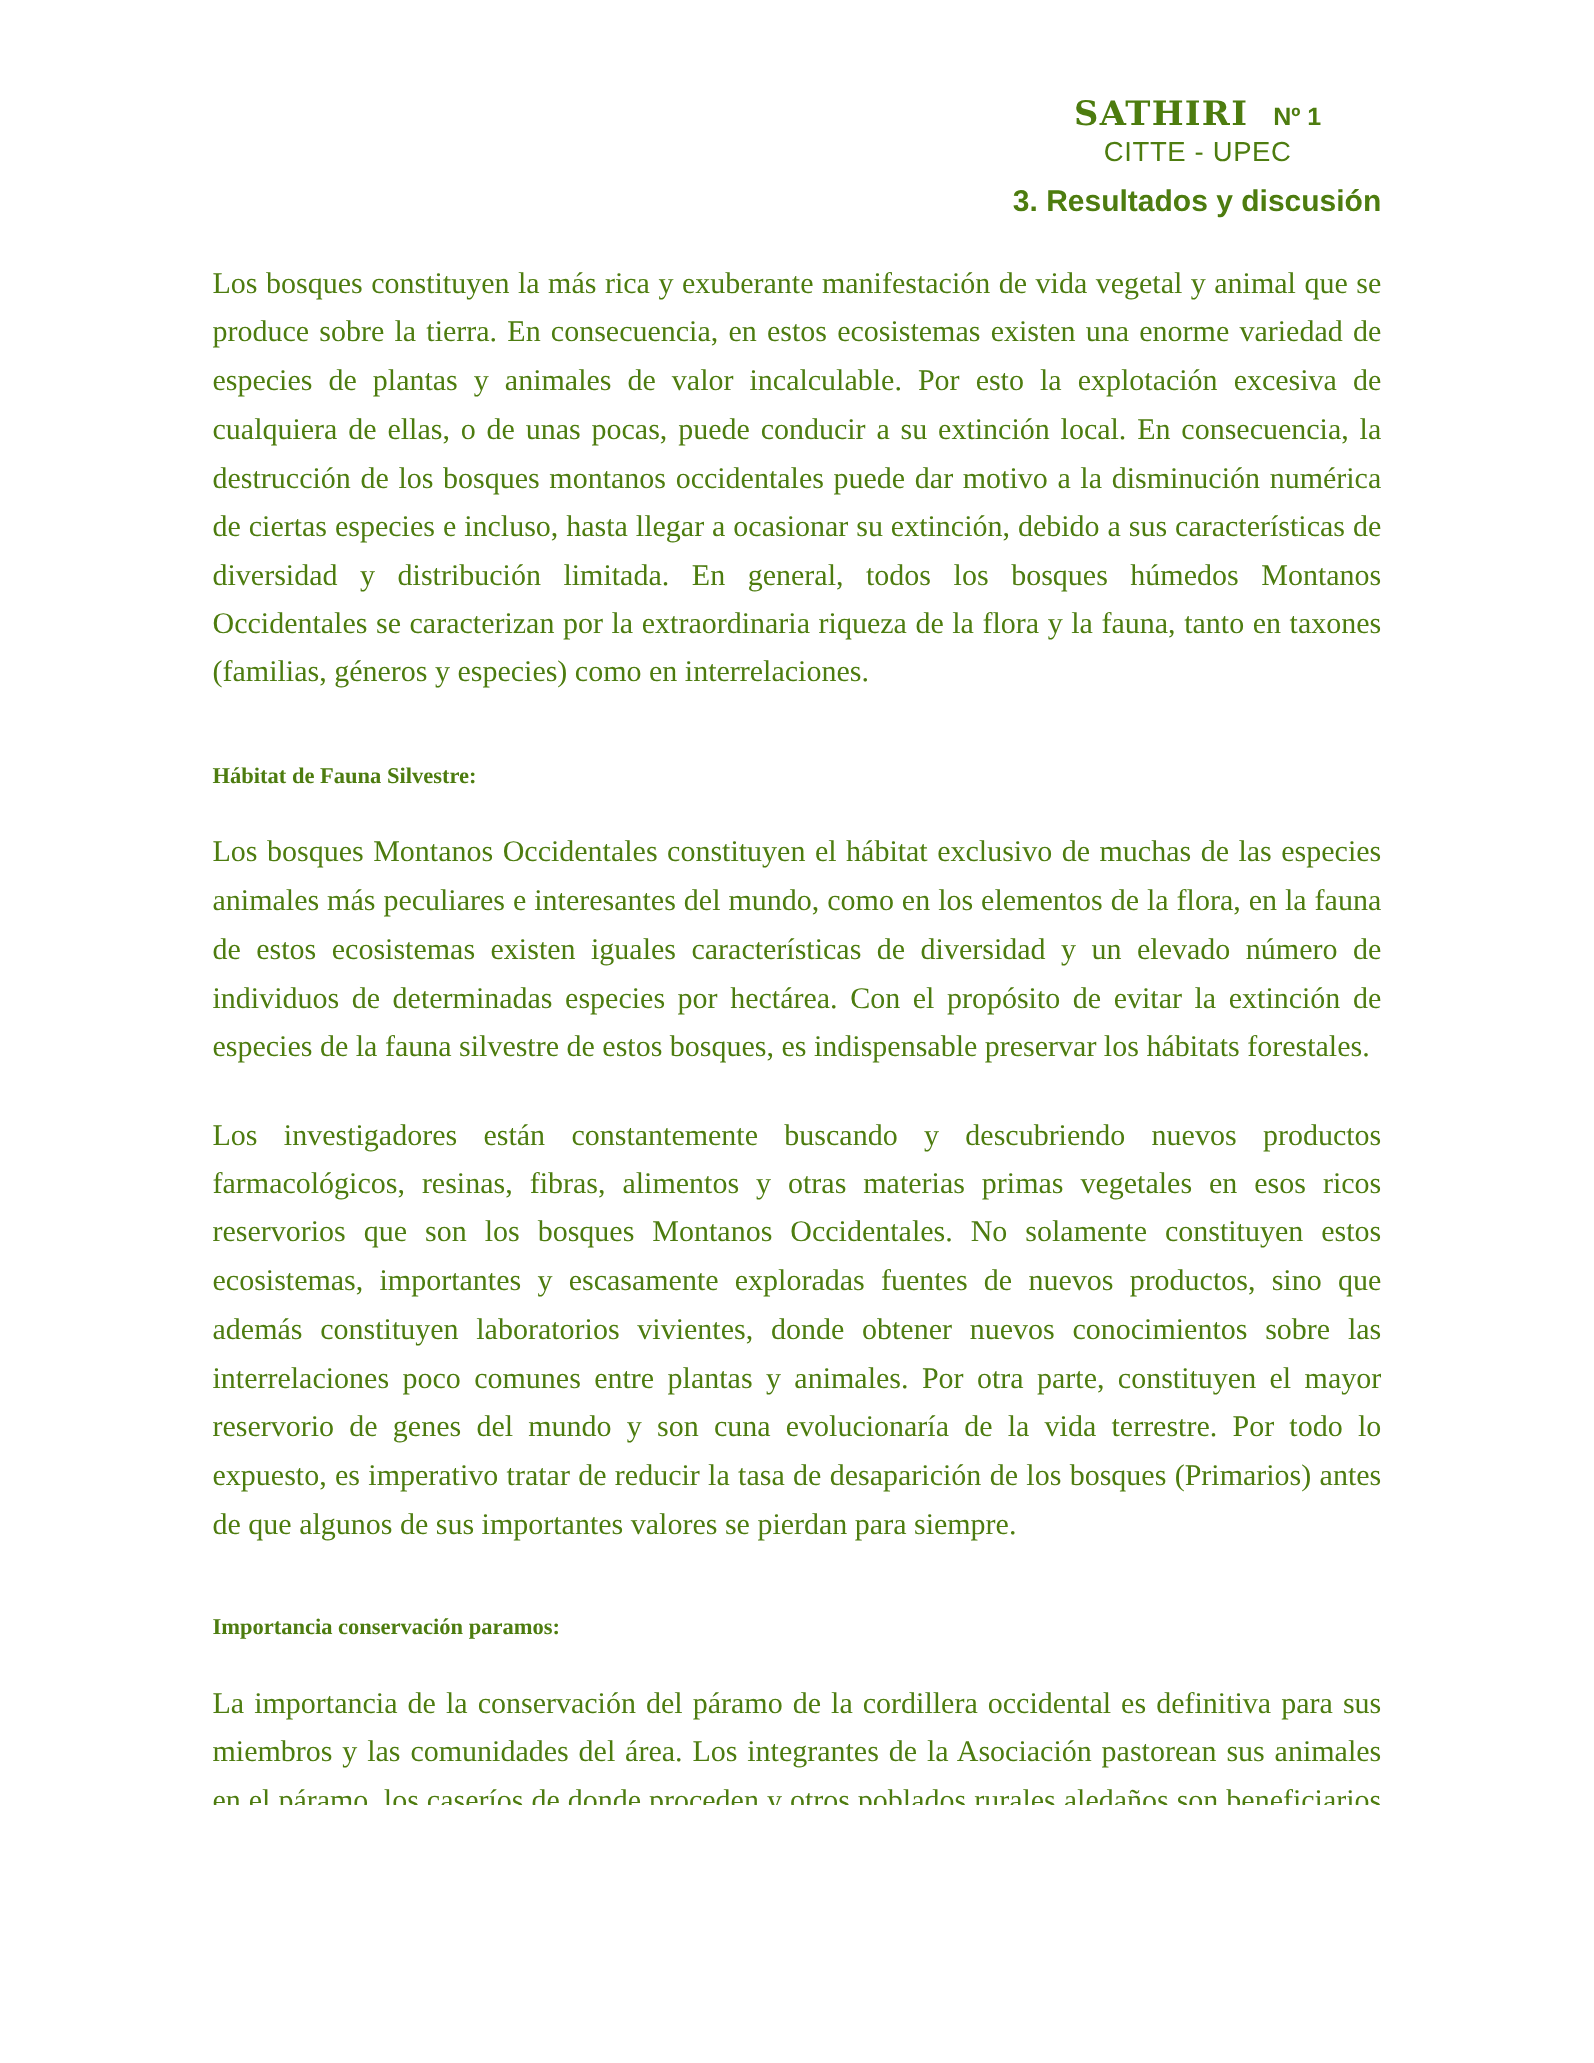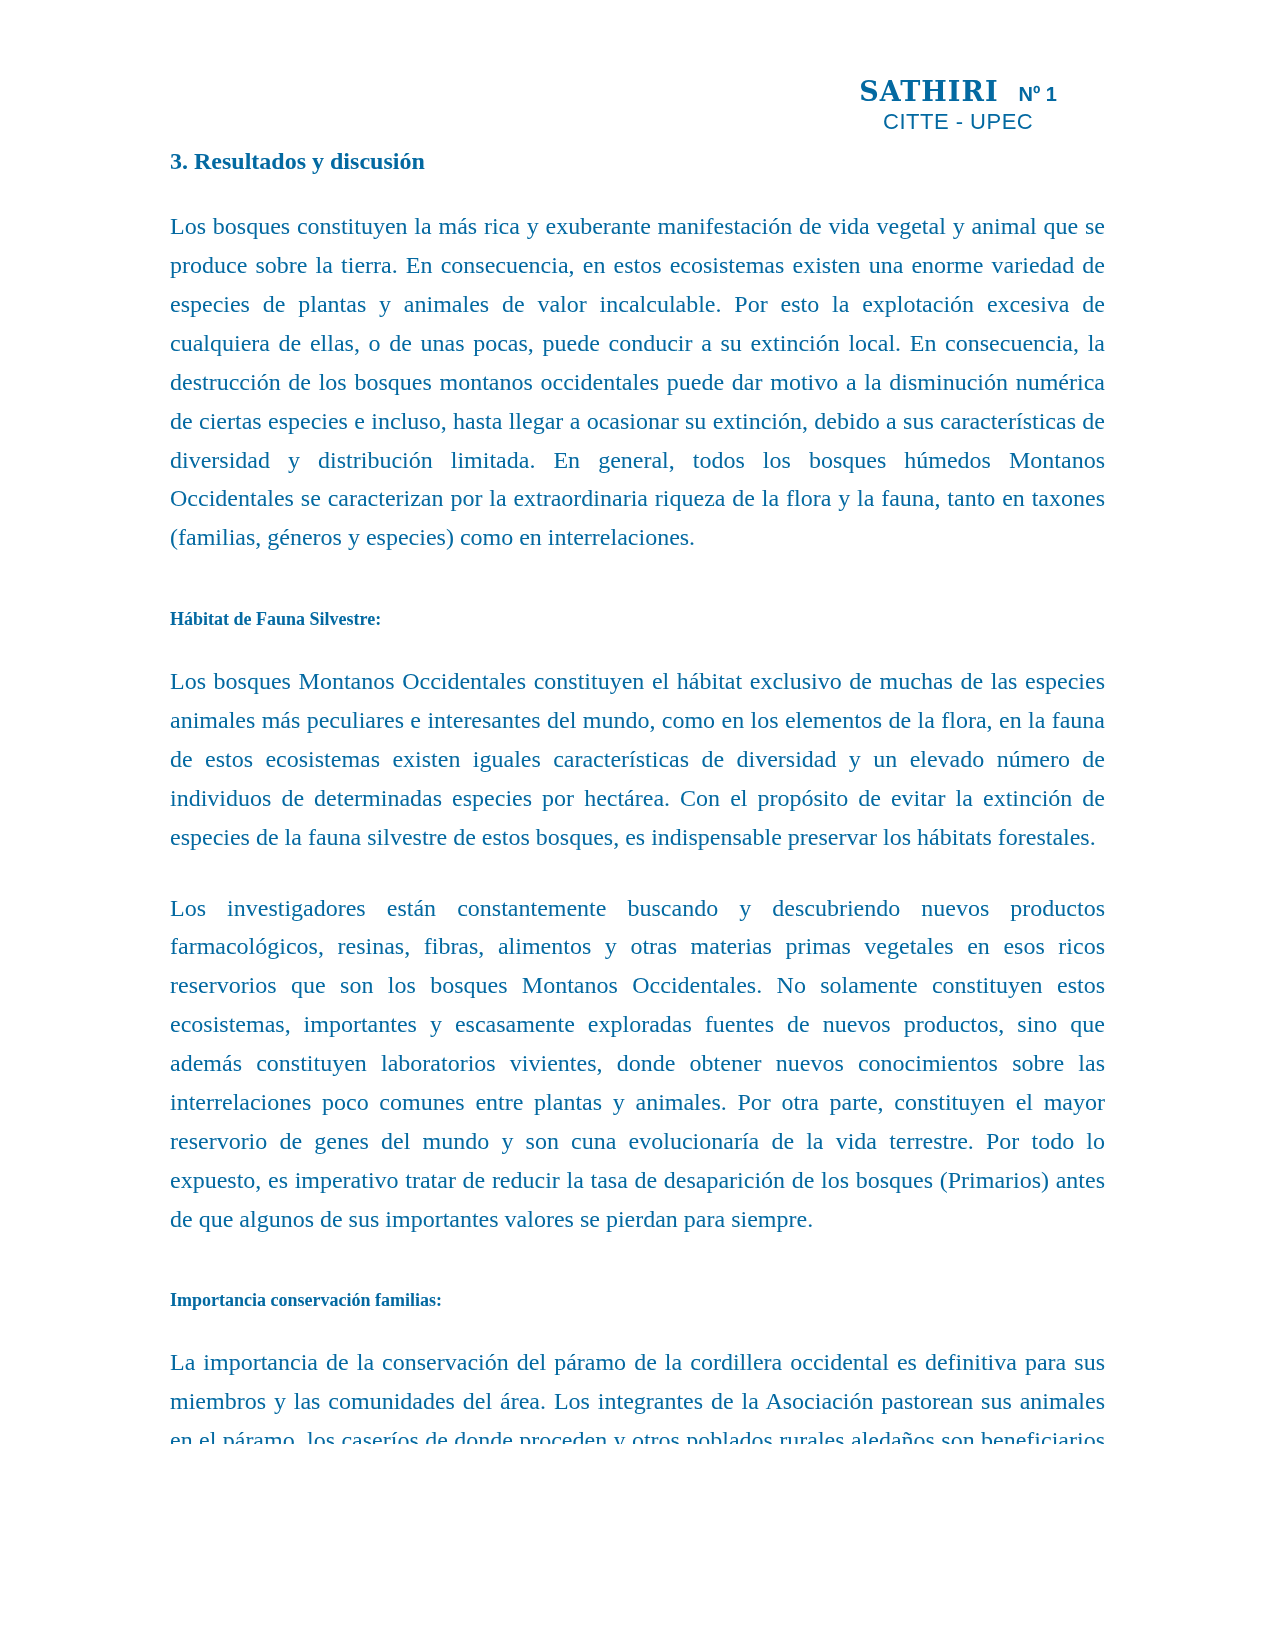--- a/index.html
+++ b/index.html
@@ -6,21 +6,21 @@
     margin: 0;
     padding: 0;
     background: #ffffff;
   }
   .page {
     position: relative;
     width: 1275px;
     height: 1444px;
     margin: 0 auto;
     background: #ffffff;
-    color: #0369a1;
+    color: #4d7c0f;
     font-family: "Liberation Serif", serif;
     overflow: hidden;
     box-sizing: border-box;
   }
   .doc-header {
     padding-top: 76px;
     padding-right: 218px;
     display: flex;
     justify-content: flex-end;
   }
@@ -49,21 +49,22 @@
     letter-spacing: 0.5px;
     margin-top: 2px;
   }
   .content {
     margin: 14px 170px 0 170px;
   }
   .doc-title {
     font-size: 24px;
     font-weight: 700;
     margin: 14px 0 0 0;
-    font-family: Liberation Serif, serif;
+    font-family: Liberation Sans, sans-serif;
+    text-align: right;
   }
   .section-heading {
     font-size: 18px;
     font-weight: 700;
     margin: 52px 0 0 0;
     font-family: "Liberation Serif", serif;
   }
   .body-paragraph {
     font-size: 24px;
     line-height: 1.62;
@@ -97,19 +98,19 @@
     <section>
       <h2 class="section-heading">Hábitat de Fauna Silvestre:</h2>
       <p class="body-paragraph">Los bosques Montanos Occidentales constituyen el hábitat exclusivo de muchas de las especies animales más peculiares e interesantes del mundo, como en los elementos de la flora, en la fauna de estos ecosistemas existen iguales características de diversidad y un elevado número de individuos de determinadas especies por hectárea. Con el propósito de evitar la extinción de especies de la fauna silvestre de estos bosques, es indispensable preservar los hábitats forestales.</p>
     </section>
 
     <section>
       <p class="body-paragraph">Los investigadores están constantemente buscando y descubriendo nuevos productos farmacológicos, resinas, fibras, alimentos y otras materias primas vegetales en esos ricos reservorios que son los bosques Montanos Occidentales. No solamente constituyen estos ecosistemas, importantes y escasamente exploradas fuentes de nuevos productos, sino que además constituyen laboratorios vivientes, donde obtener nuevos conocimientos sobre las interrelaciones poco comunes entre plantas y animales. Por otra parte, constituyen el mayor reservorio de genes del mundo y son cuna evolucionaría de la vida terrestre. Por todo lo expuesto, es imperativo tratar de reducir la tasa de desaparición de los bosques (Primarios) antes de que algunos de sus importantes valores se pierdan para siempre.</p>
     </section>
 
     <section>
-      <h2 class="section-heading">Importancia conservación familias:</h2>
+      <h2 class="section-heading">Importancia conservación paramos:</h2>
       <p class="body-paragraph">La importancia de la conservación del páramo de la cordillera occidental es definitiva para sus miembros y las comunidades del área.  Los integrantes de la Asociación pastorean sus animales en el páramo,  los caseríos de donde proceden y otros poblados rurales aledaños son beneficiarios de agua para consumo humano y riego; en consecuencia si no existe un manejo adecuado del páramo, aumentaría la presión sobre sus recursos y los de la zona próxima  la Reserva Ecológica El Ángel, en ese sentido  no se debe olvidar que de este ecosistema nacen vertientes alimentadoras de ríos que luego sirven para proyectos de riego en las zonas bajas, como Mira, El</p>
     </section>
 
   </div>
 
 </div>
 
 </body></html>

